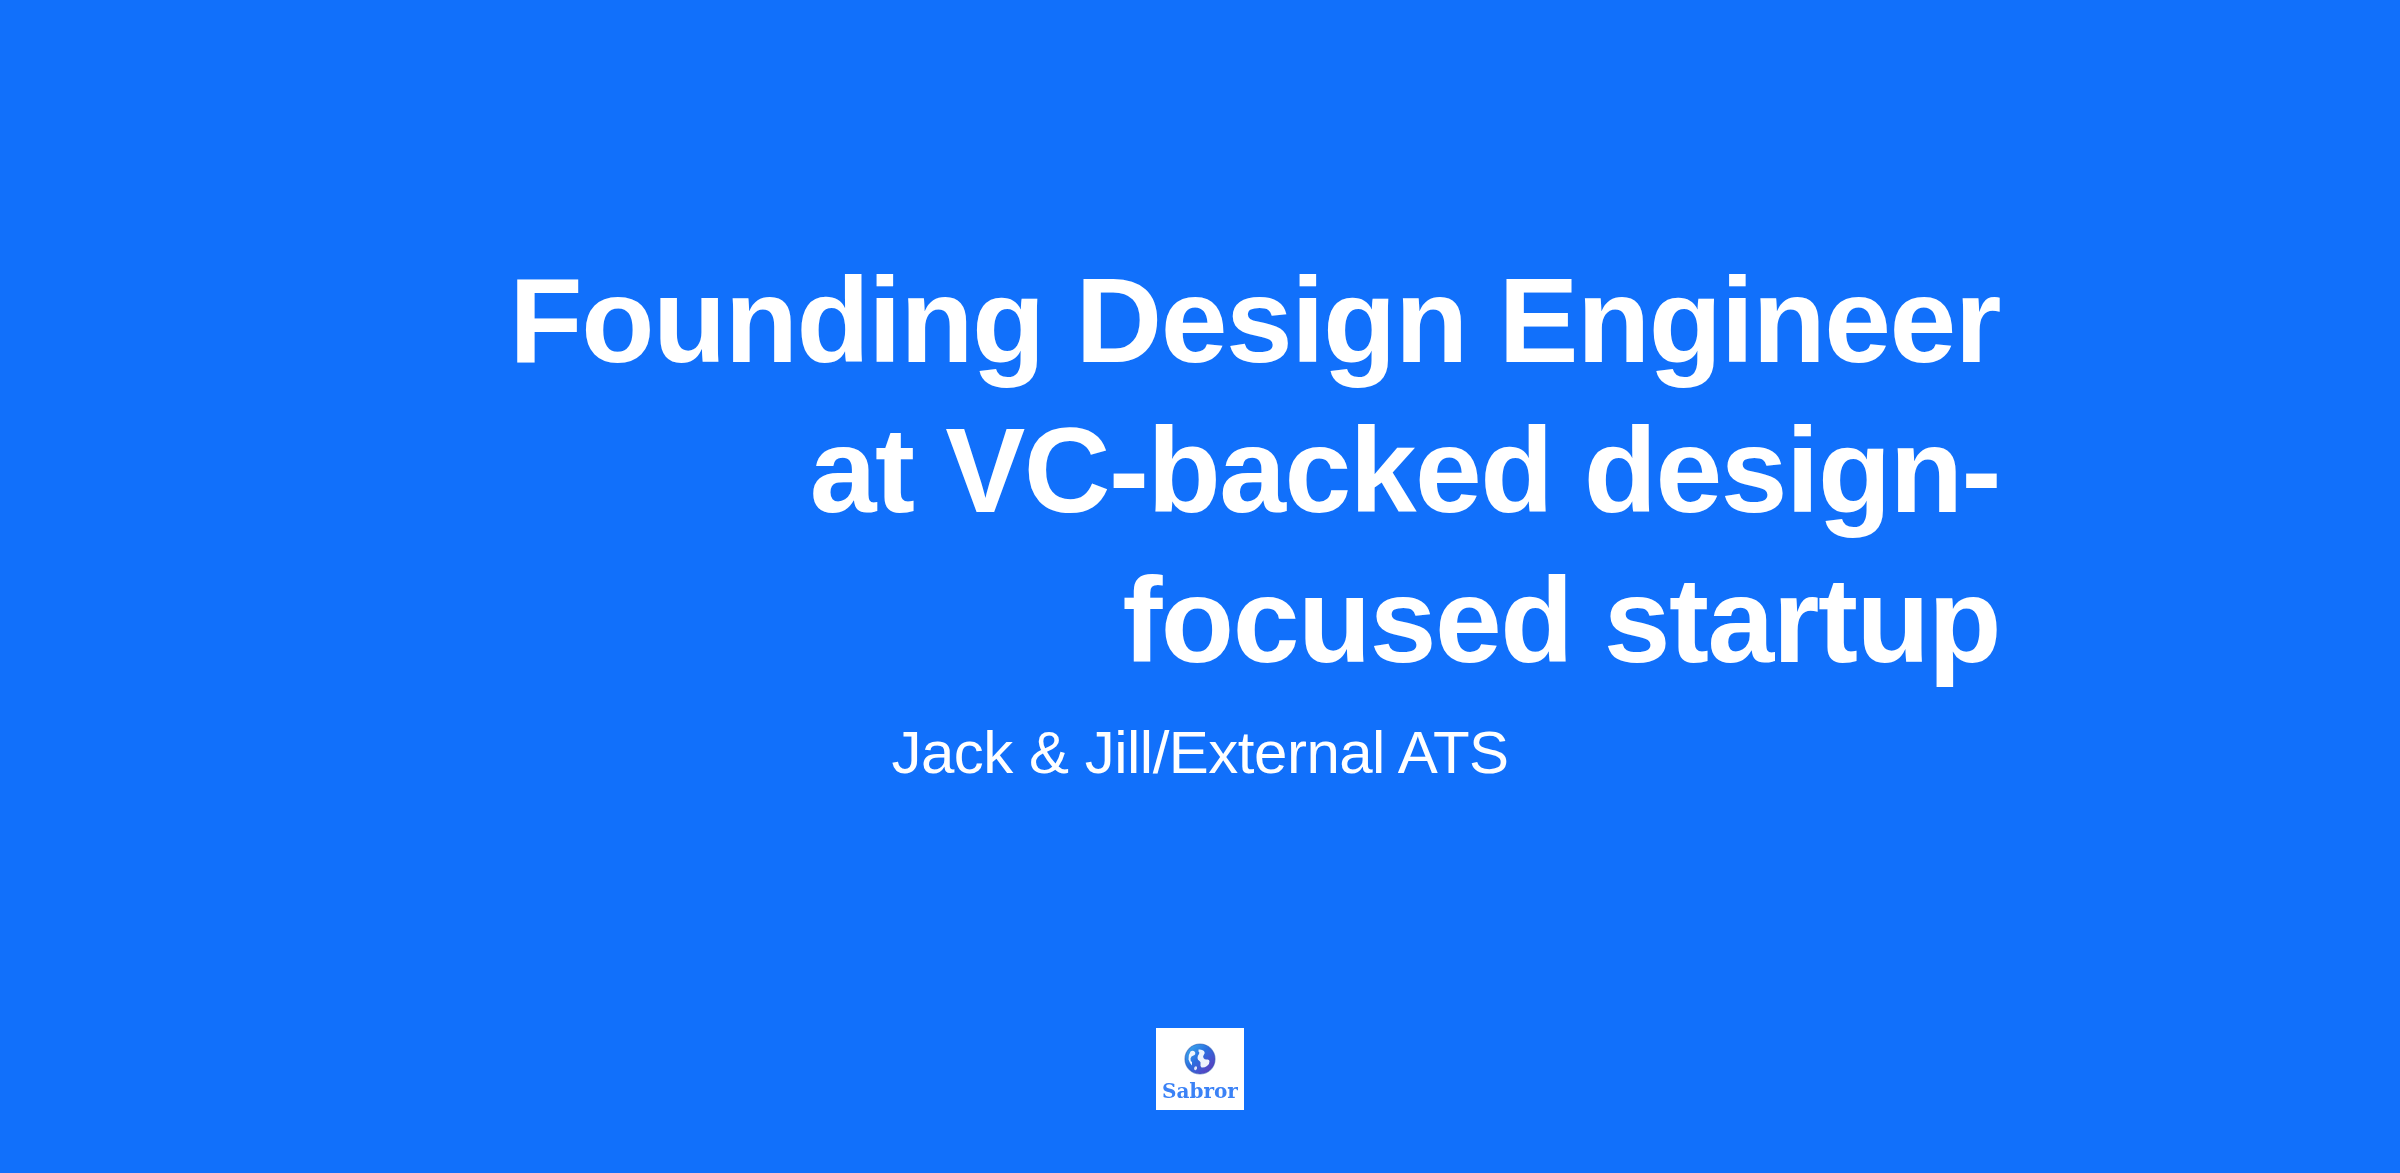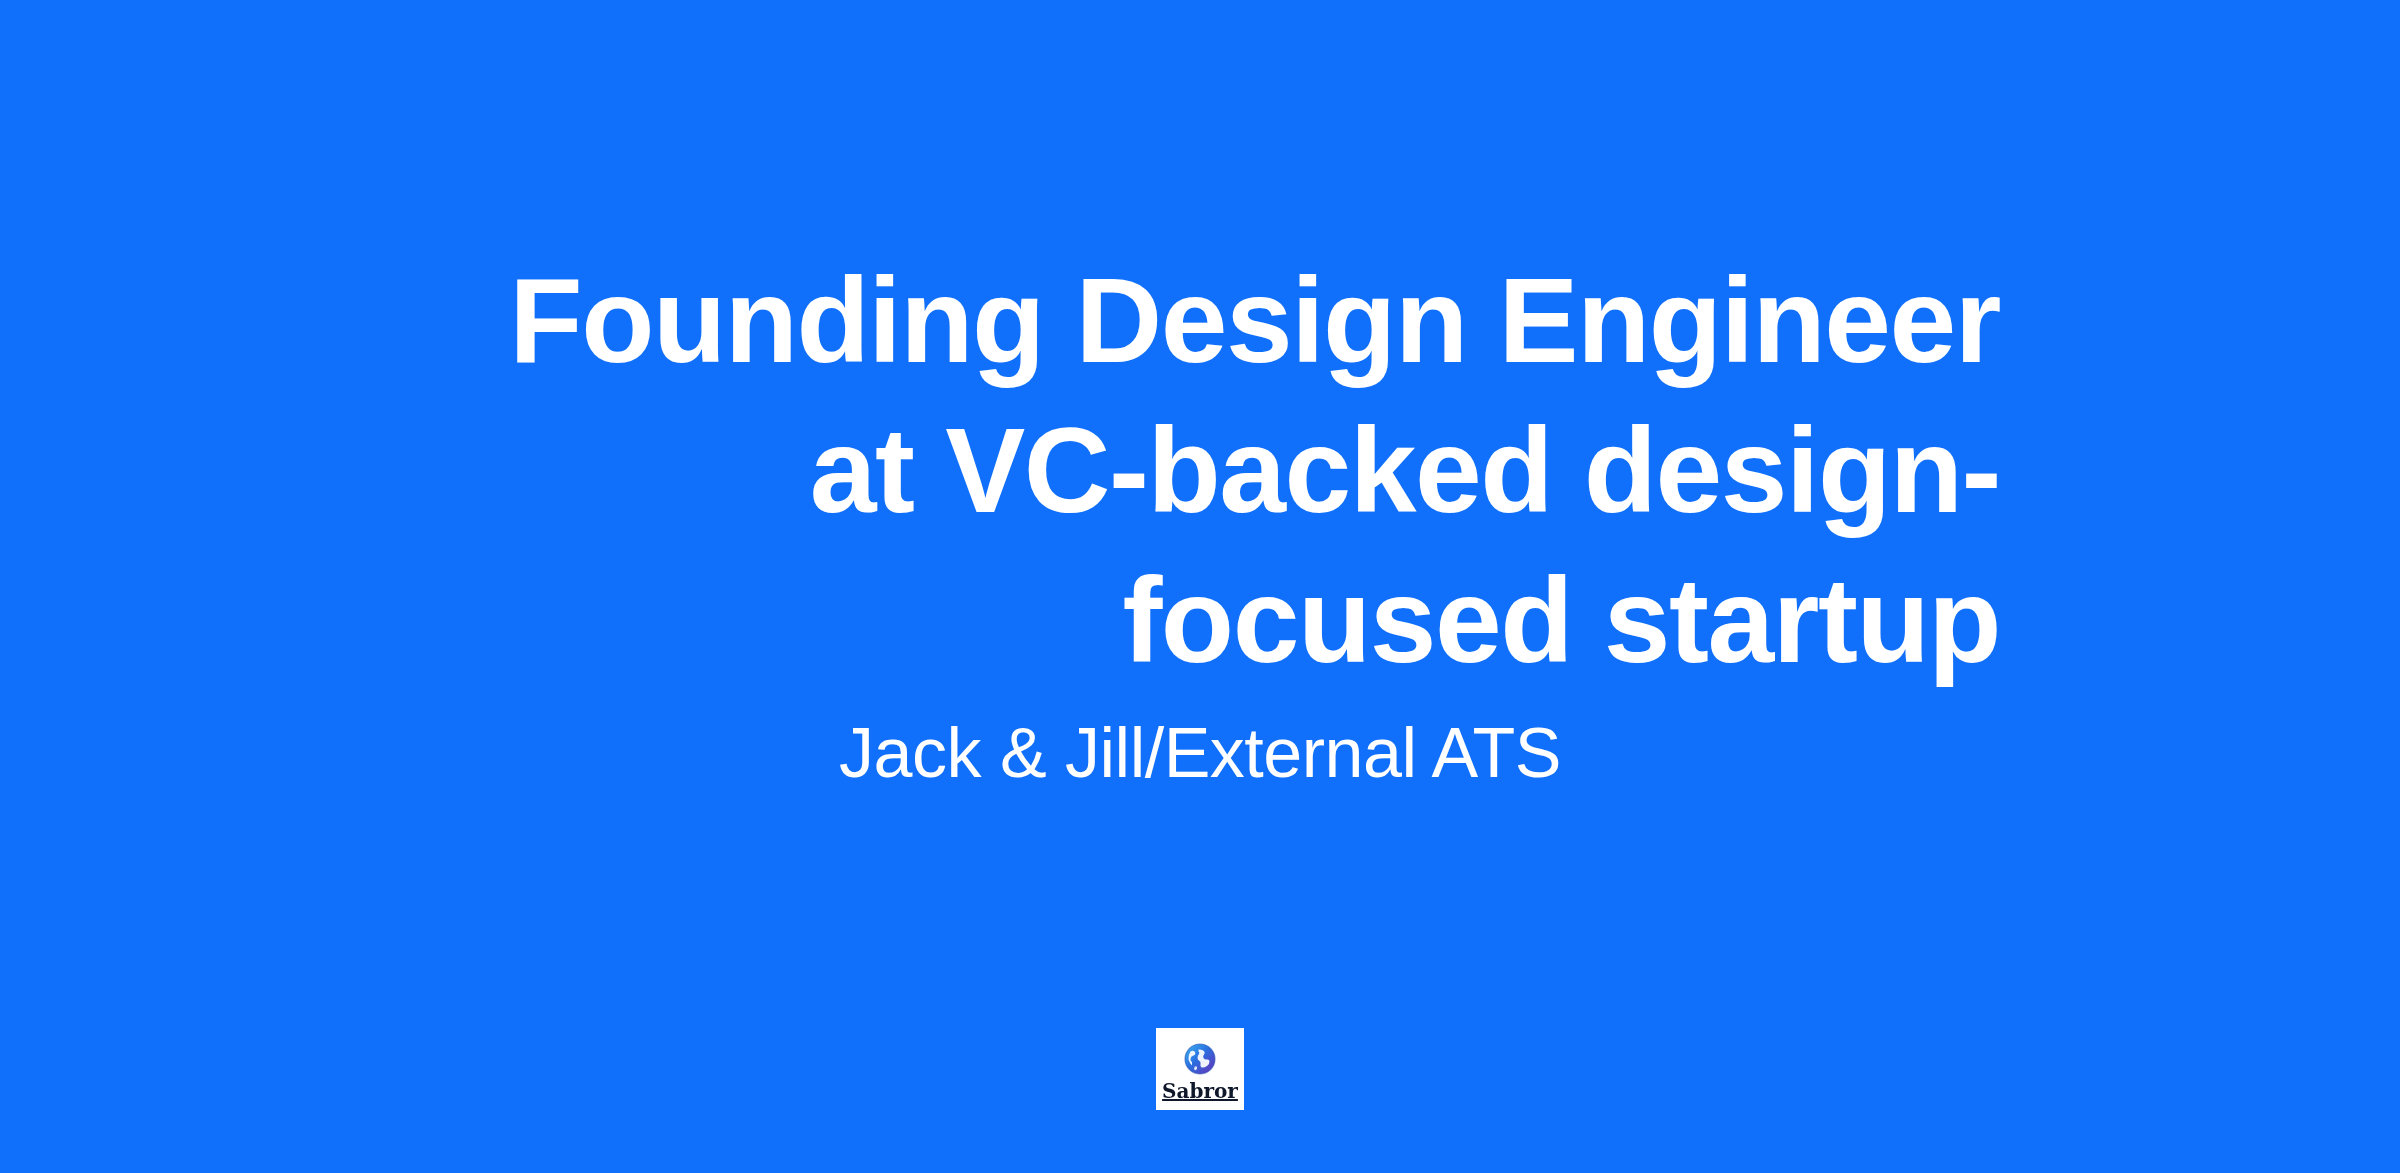--- a/index.html
+++ b/index.html
@@ -49,21 +49,21 @@
     word-wrap: break-word;
   }
 
   .job-subtitle {
     width: 1800px;
     margin: 12px 0 0 0;
     text-align: center;
     color: #ffffff;
     font-family: "Liberation Sans", sans-serif;
     font-weight: 400;
-    font-size: 70px;
+    font-size: 60px;
     line-height: 92px;
     letter-spacing: -0.5px;
   }
 
   
   .logo-badge {
     position: absolute;
     left: 50%;
     transform: translateX(-50%);
     top: 1028px;
@@ -83,24 +83,23 @@
     height: 40px;
     display: block;
     margin-bottom: 1px;
   }
 
   .logo-wordmark {
     font-family: "DejaVu Serif", "Liberation Serif", serif;
     font-weight: 700;
     font-size: 20px;
     line-height: 22px;
-    color: #0f172a;
+    color: #3b82f6;
     letter-spacing: 0px;
     white-space: nowrap;
-    text-decoration: underline;
   }
 </style>
 </head>
 <body>
 
 <div class="slide">
 
   <div class="hero">
     <h1 class="job-title">Founding Design Engineer at VC-backed design-focused startup</h1>
     <div class="job-subtitle">Jack &amp; Jill/External ATS</div>

